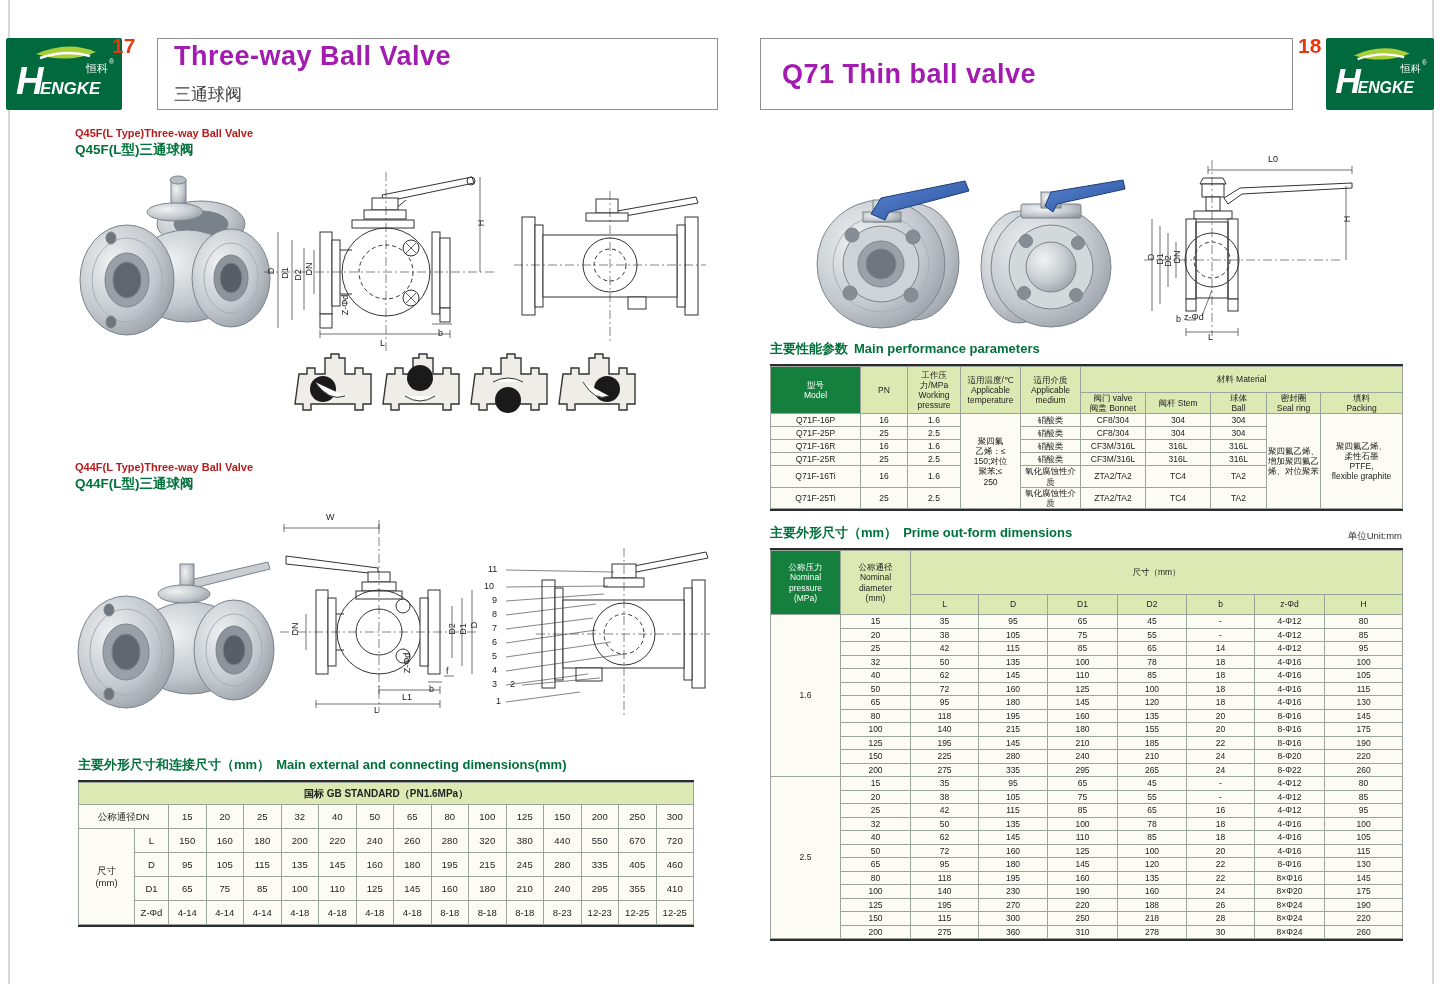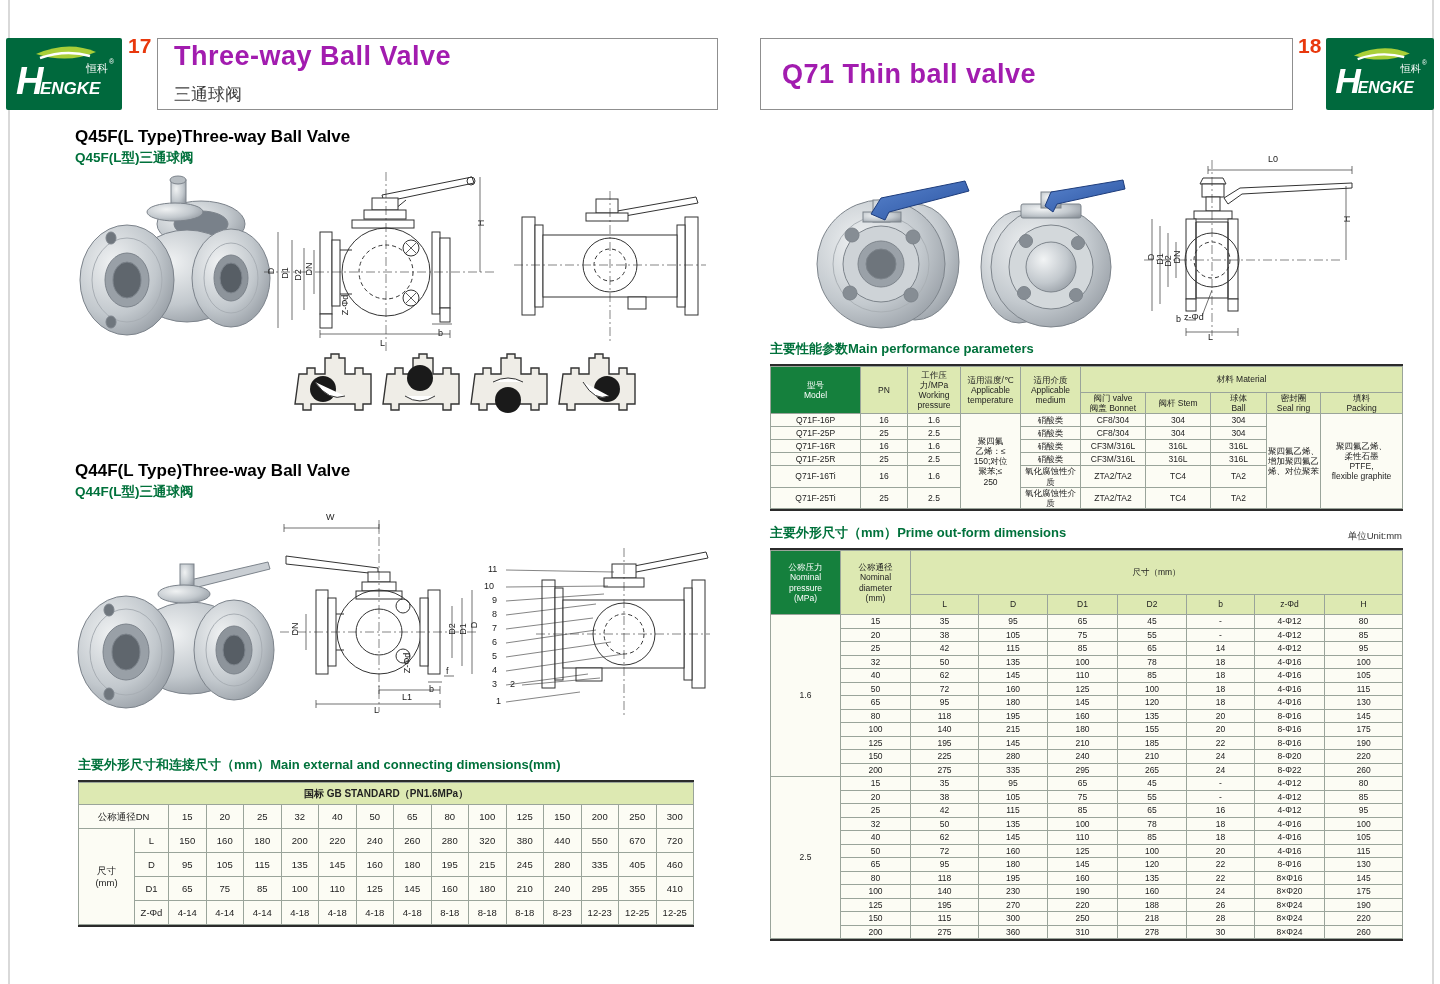--- a/index.html
+++ b/index.html
@@ -6,24 +6,24 @@
 html,body{width:1440px;height:984px;background:#fff;font-family:"Liberation Sans","DejaVu Sans",sans-serif;position:relative;overflow:hidden;color:#222}
 .edge{position:absolute;top:0;bottom:0;width:2px;background:#d9d9d9}
 
 .logo-block{position:absolute;background:#00693d;border-radius:2px}
 .pagenum{position:absolute;color:#e8380d;font-size:21px;font-weight:bold;font-family:"Liberation Sans",sans-serif}
 .title-box{position:absolute;border:1px solid #8f8f8f;background:#fff;display:flex;flex-direction:column;justify-content:center;padding-left:16px}
 .title-en{color:#a21caf;font-size:27px;font-weight:bold;letter-spacing:0.5px;line-height:1.05}
 .title-cn{color:#3c3c3c;font-size:17px;margin-top:12px}
 
 .sec-head{position:absolute;line-height:1.35}
-.sec-head .en{color:#000000;font-weight:bold;font-size:17px;display:block}
+.sec-head .en{color:#b91c1c;font-weight:bold;font-size:11px;display:block}
 .sec-head .cn{color:#00713b;font-weight:bold;font-size:13.5px;display:block}
 .tbl-head{position:absolute;font-weight:bold;font-size:13px;color:#00713b}
-.tbl-head .en{margin-left:0}
+.tbl-head .en{margin-left:6px}
 .unit-note{position:absolute;font-size:9.5px;color:#333;text-align:right}
 
 table{border-collapse:collapse;table-layout:fixed;background:#fcfcf4}
 .tblwrap{position:absolute;border-top:2px solid #2b2b2b;border-bottom:2px solid #2b2b2b}
 td,th{border:1px solid #9aa49a;text-align:center;vertical-align:middle;font-size:9px;font-weight:normal;padding:0 1px;line-height:1.2;overflow:hidden}
 .band{background:#dde9b2}
 .dark{background:#15803d;color:#fff}
 .pre{white-space:pre-line}
 #left-table{width:616px}
 #left-table td{height:24px;font-size:9.5px}
@@ -55,21 +55,21 @@
   <div class="logo-block" style="left:6px;top:38px;width:116px;height:72px">
     <svg width="116" height="72" viewBox="0 0 116 72">
       <path d="M30 16 q32 -14 60 -2 q-28 12 -60 2 Z" fill="#a9cf38"></path>
       <path d="M34 20 q26 -9 50 -2" stroke="#fff" stroke-width="2.5" fill="none"></path>
       <text x="10" y="56" fill="#fff" font-size="38" font-weight="bold" font-style="italic">H</text>
       <text x="34" y="56" fill="#fff" font-size="17" font-weight="bold" font-style="italic">ENGKE</text>
       <text x="80" y="34" fill="#fff" font-size="11">恒科</text>
       <text x="103" y="26" fill="#fff" font-size="7">®</text>
     </svg>
   </div>
-  <div class="pagenum" style="left:128px;top:34px">17</div>
+  <div class="pagenum" style="left:112px;top:34px">17</div>
   <div class="title-box" style="left:157px;top:38px;width:561px;height:72px">
     <span class="title-en">Three-way Ball Valve</span>
     <span class="title-cn">三通球阀</span>
   </div>
 
   <div class="sec-head" style="left:75px;top:126px">
     <span class="en">Q45F(L Type)Three-way Ball Valve</span>
     <span class="cn">Q45F(L型)三通球阀</span>
   </div>
 

